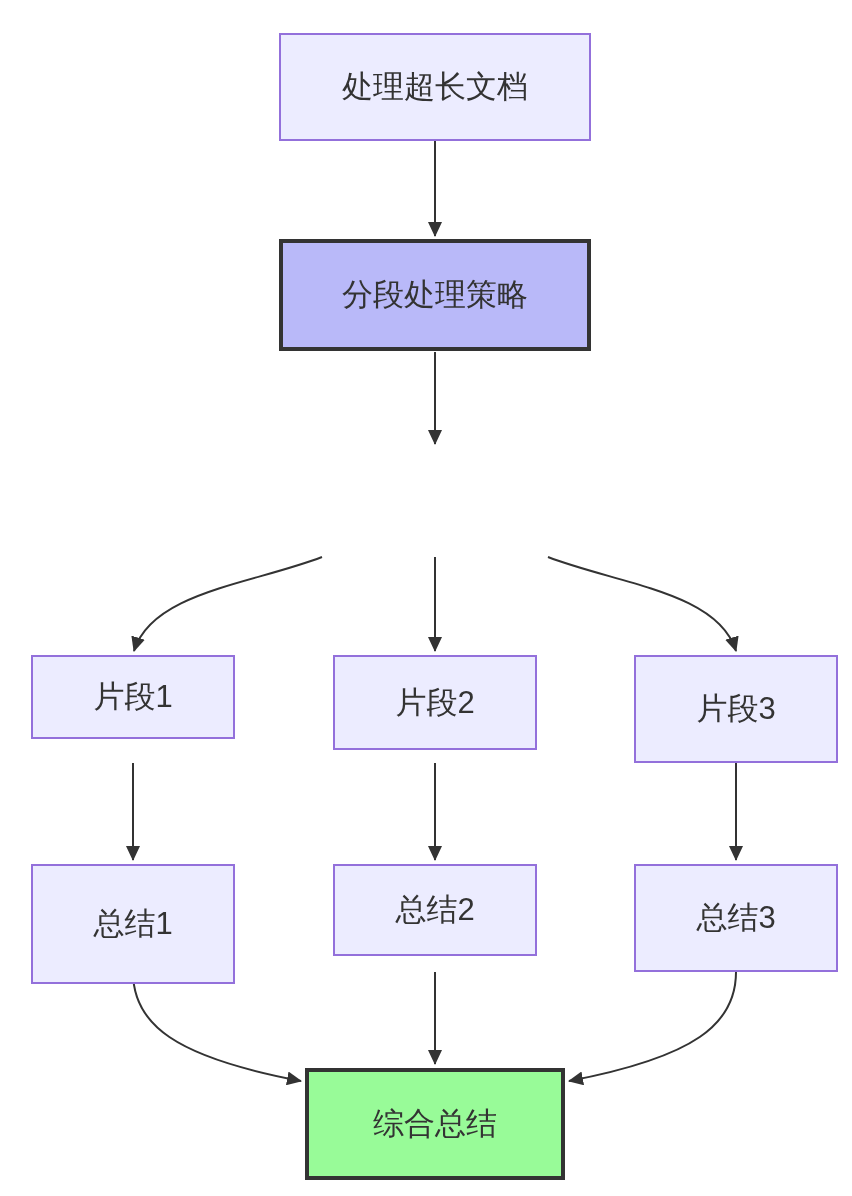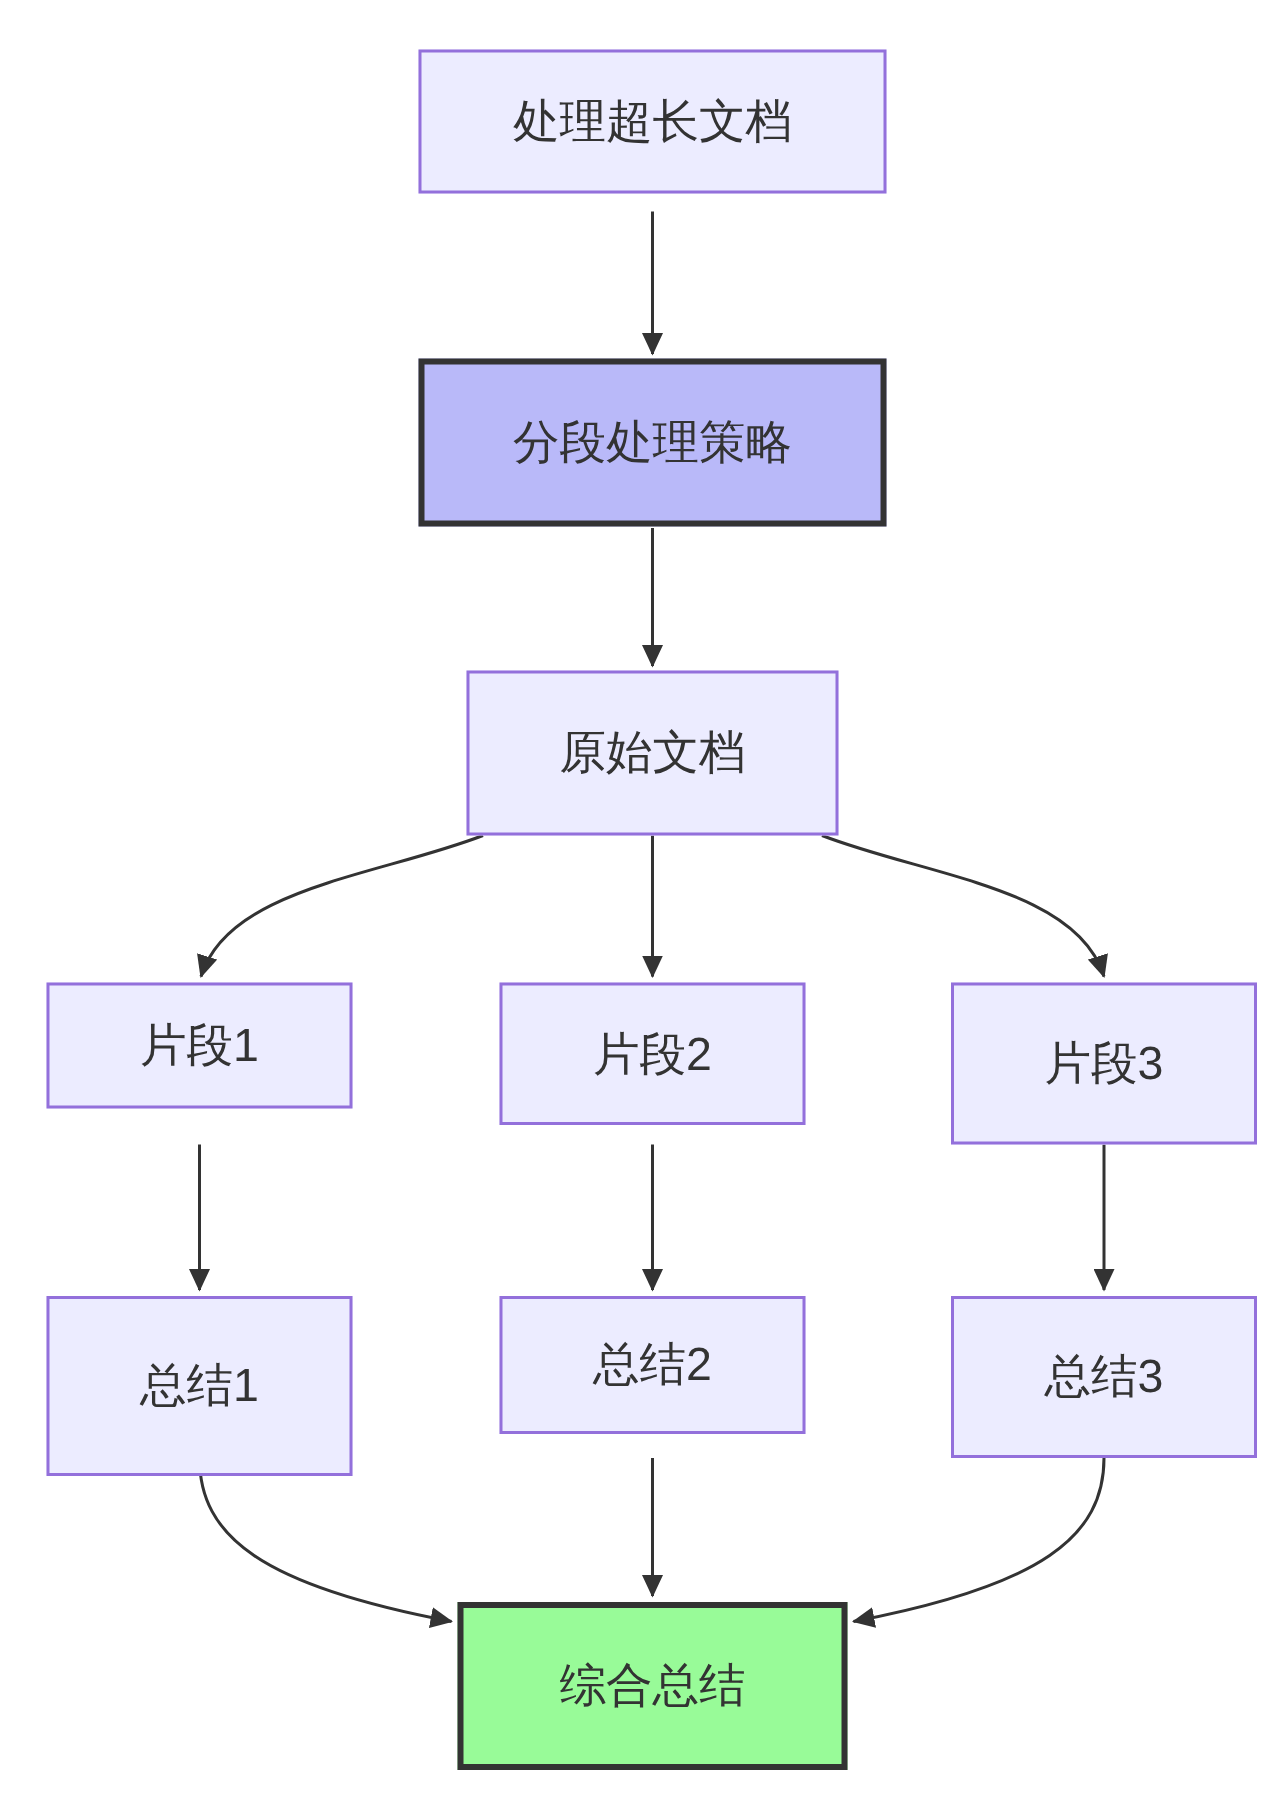--- a/index.html
+++ b/index.html
@@ -72,31 +72,28 @@
     <path class="edge" d="M 435 557 L 435 651" marker-end="url(#arrow)"></path>
     <path class="edge" d="M 548 557 C 618 584, 718 592, 736 651" marker-end="url(#arrow)"></path>
     <path class="edge" d="M 133 763 L 133 860" marker-end="url(#arrow)"></path>
     <path class="edge" d="M 435 763 L 435 860" marker-end="url(#arrow)"></path>
     <path class="edge" d="M 736 763 L 736 860" marker-end="url(#arrow)"></path>
     <path class="edge" d="M 133 972 C 133 1024, 174 1057, 301 1081" marker-end="url(#arrow)"></path>
     <path class="edge" d="M 435 972 L 435 1064" marker-end="url(#arrow)"></path>
     <path class="edge" d="M 736 972 C 736 1024, 695 1057, 569 1081" marker-end="url(#arrow)"></path>
   </svg>
 
-  <div class="node" style="left:279px; top:33px; width:312px; height:96px;">
+  <div class="node" style="left:279px; top:33px; width:312px; height:108px;">
     <span>处理超长文档</span>
   </div>
 
   <div class="node highlight" style="left:279px; top:239px; width:312px; height:112px;align-items:center;">
     <span>分段处理策略</span>
   </div>
 
-  <div class="node" style="left:311px; top:447px; width:248px; height:110px;">
-    <span>原始文档</span>
-  </div>
 
   <div class="node" style="left:31px; top:655px; width:204px; height:84px;">
     <span>片段1</span>
   </div>
 
   <div class="node" style="left:333px; top:655px; width:204px; height:95px;">
     <span>片段2</span>
   </div>
 
   <div class="node" style="left:634px; top:655px; width:204px; height:108px;">

